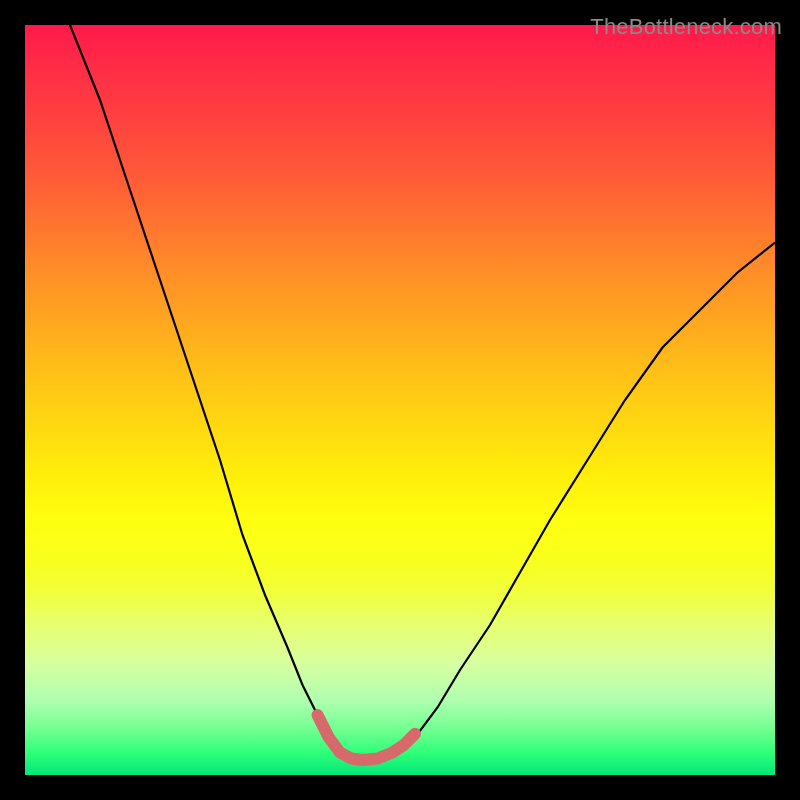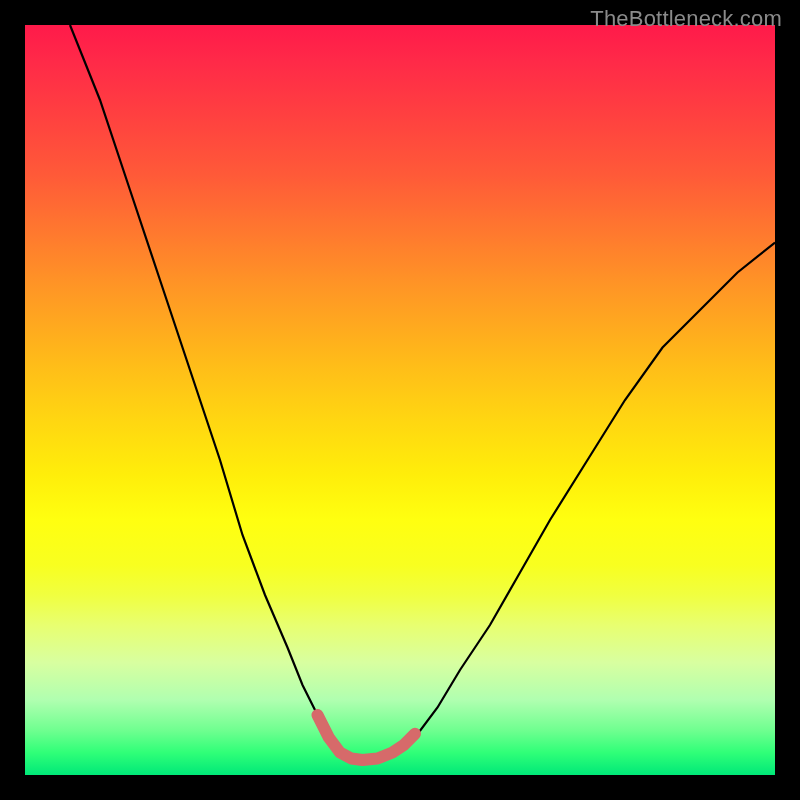--- a/index.html
+++ b/index.html
@@ -6,21 +6,21 @@
     margin: 0;
     padding: 0;
     width: 800px;
     height: 800px;
     background: #000;
     position: relative;
     font-family: Arial, sans-serif;
   }
   .watermark {
     position: absolute;
-    top: 6px;
+    top: 14px;
     right: 18px;
     color: #8a8a8a;
     font-size: 22px;
     font-weight: 500;
     z-index: 10;
     letter-spacing: 0.2px;
   }
   .plot-area {
     position: absolute;
     left: 25px;

